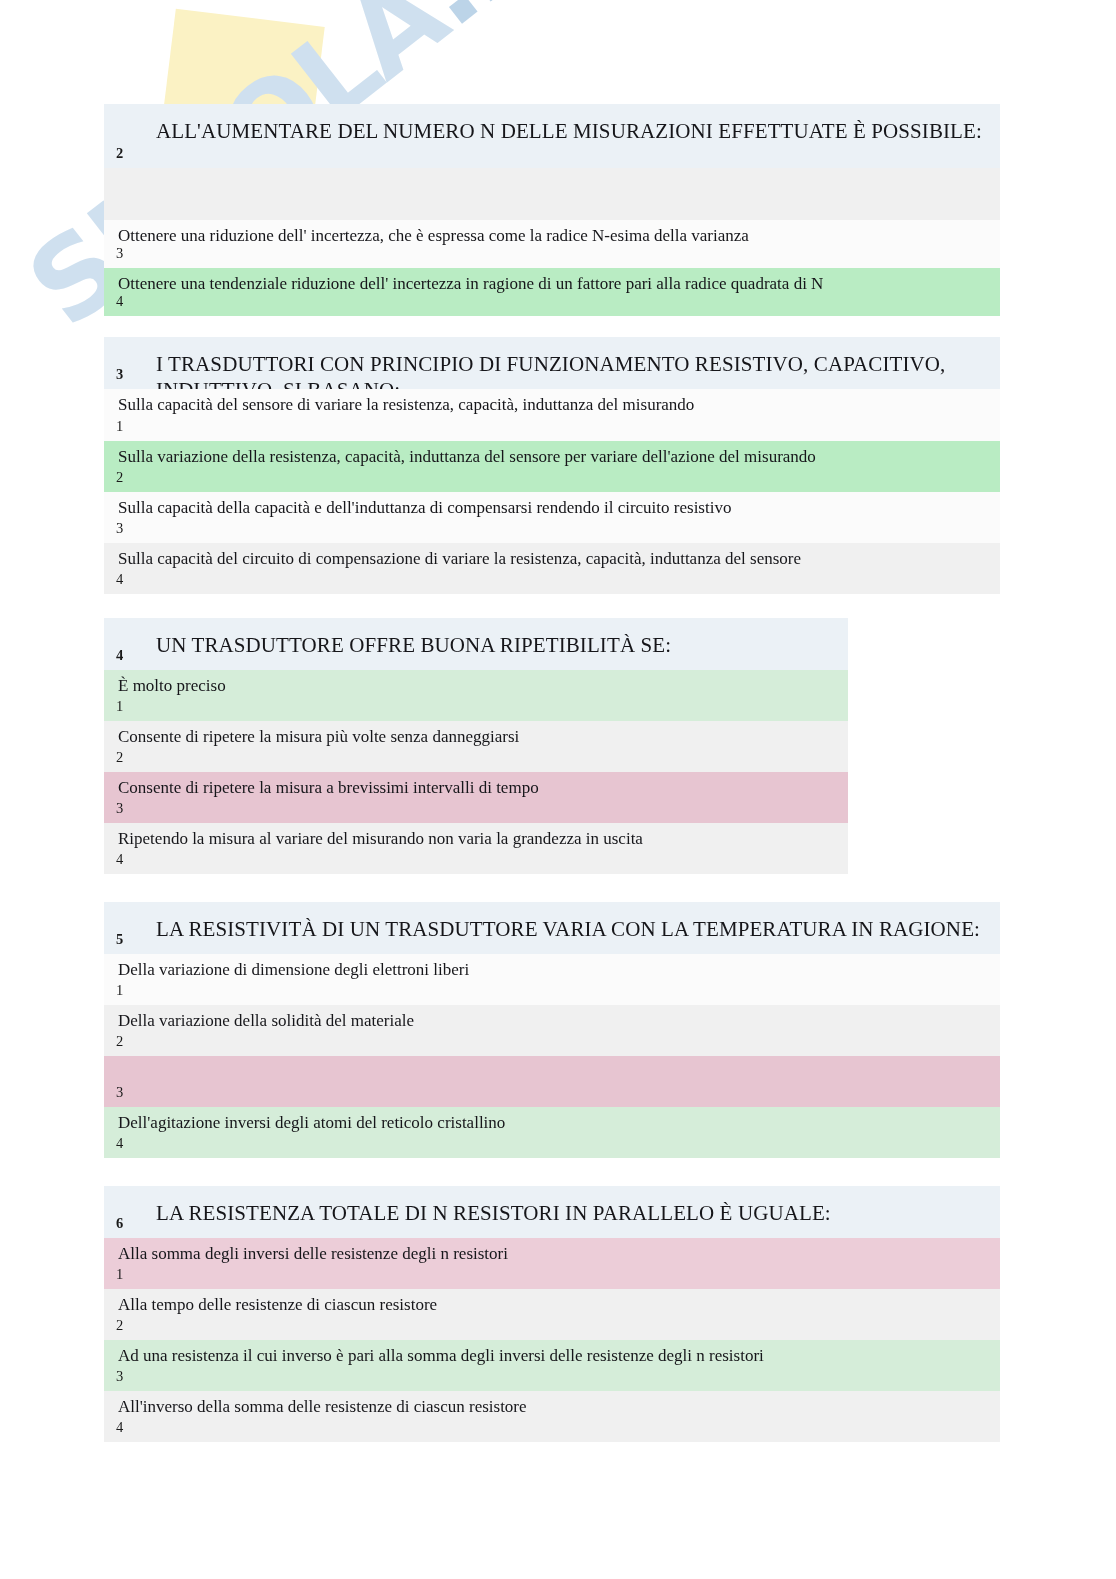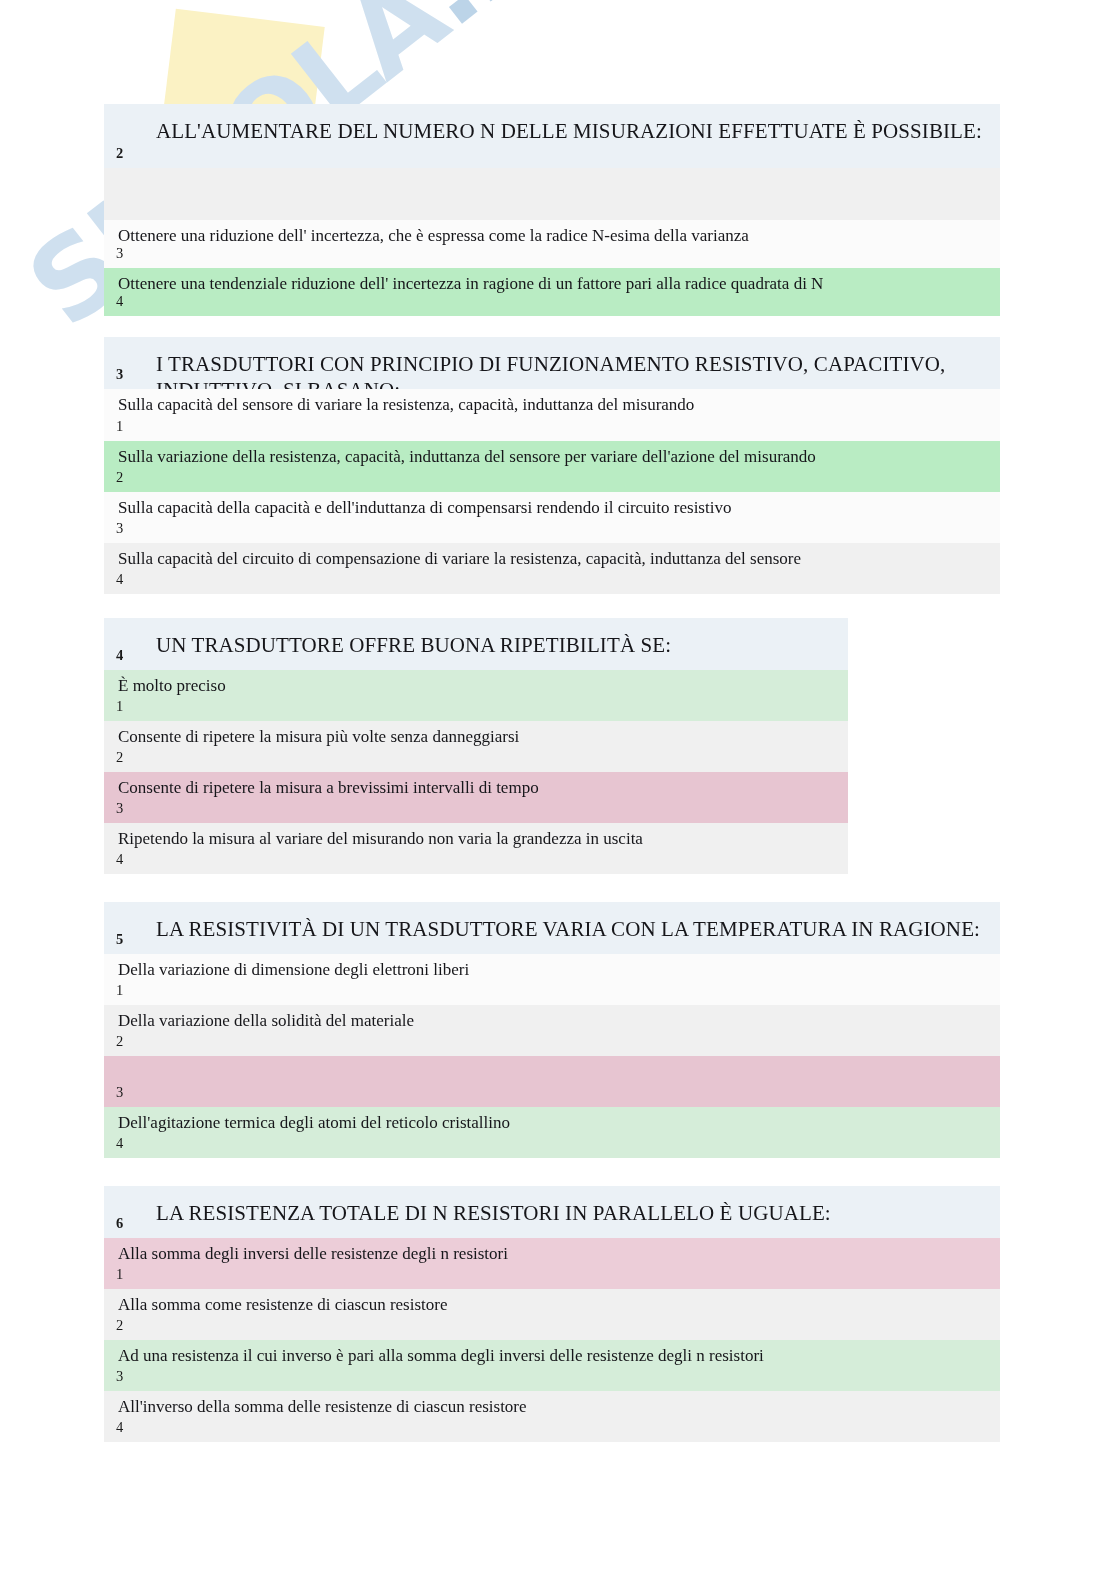--- a/index.html
+++ b/index.html
@@ -216,36 +216,36 @@
     </div>
     <div class="row bg-grey" style="height:51px;">
       <span class="num">2</span>
       <span class="txt">Della variazione della solidità del materiale</span>
     </div>
     <div class="row bg-pink" style="height:51px;">
       <span class="num">3</span>
     </div>
     <div class="row bg-green-l" style="height:51px;">
       <span class="num">4</span>
-      <span class="txt">Dell'agitazione termica degli atomi del reticolo cristallino</span>
+      <span class="txt">Dell'agitazione inversi degli atomi del reticolo cristallino</span>
     </div>
   </div>
 
   <div class="qblock" style="top:1186px; width:896px;">
     <div class="row qhead bg-head" style="height:52px;">
       <span class="num">6</span>
       <span class="txt">LA RESISTENZA TOTALE DI N RESISTORI IN PARALLELO È UGUALE:</span>
     </div>
     <div class="row bg-pink-l" style="height:51px;">
       <span class="num">1</span>
       <span class="txt">Alla somma degli inversi delle resistenze degli n resistori</span>
     </div>
     <div class="row bg-grey" style="height:51px;">
       <span class="num">2</span>
-      <span class="txt">Alla somma come resistenze di ciascun resistore</span>
+      <span class="txt">Alla tempo delle resistenze di ciascun resistore</span>
     </div>
     <div class="row bg-green-l" style="height:51px;">
       <span class="num">3</span>
       <span class="txt">Ad una resistenza il cui inverso è pari alla somma degli inversi delle resistenze degli n resistori</span>
     </div>
     <div class="row bg-grey" style="height:51px;">
       <span class="num">4</span>
       <span class="txt">All'inverso della somma delle resistenze di ciascun resistore</span>
     </div>
   </div>

